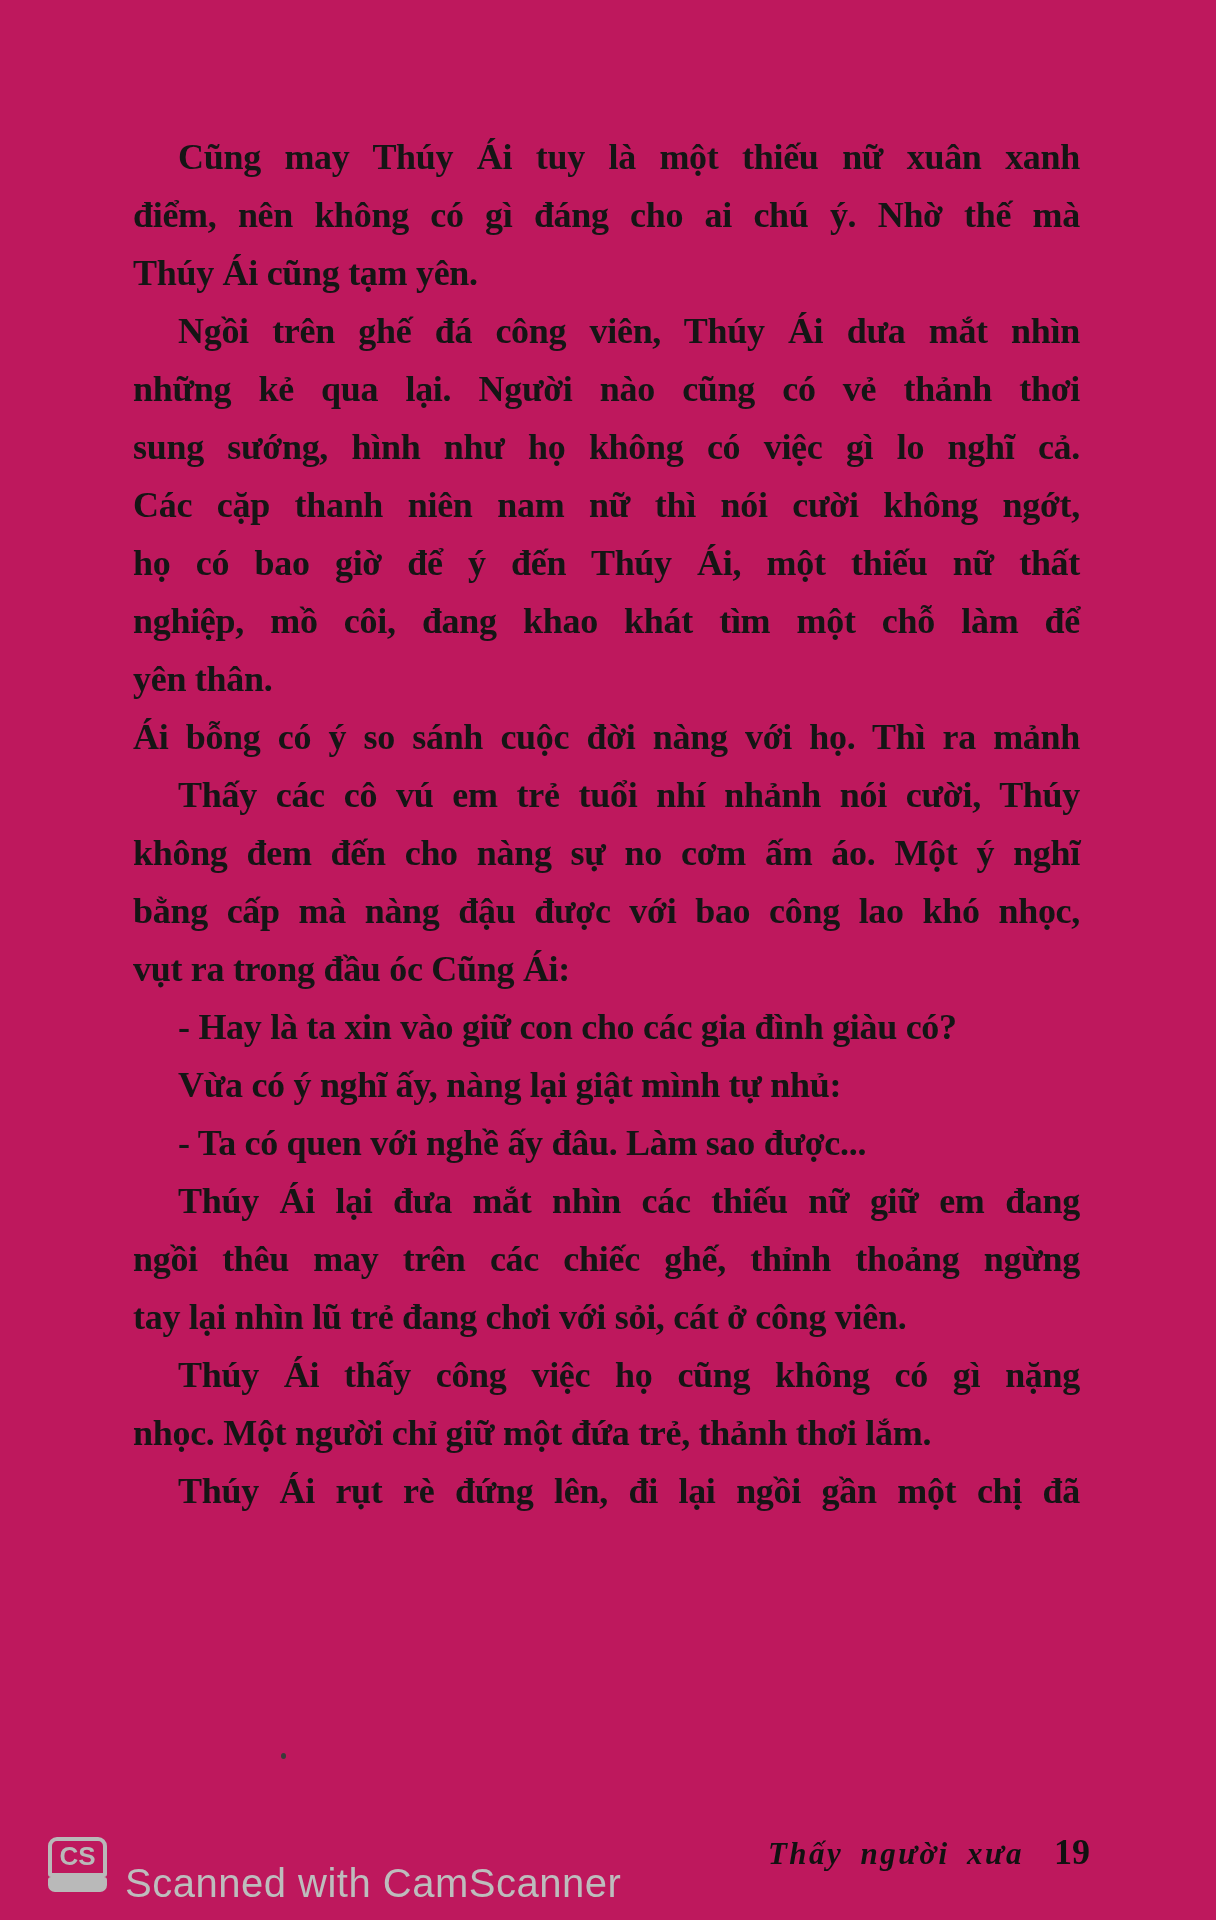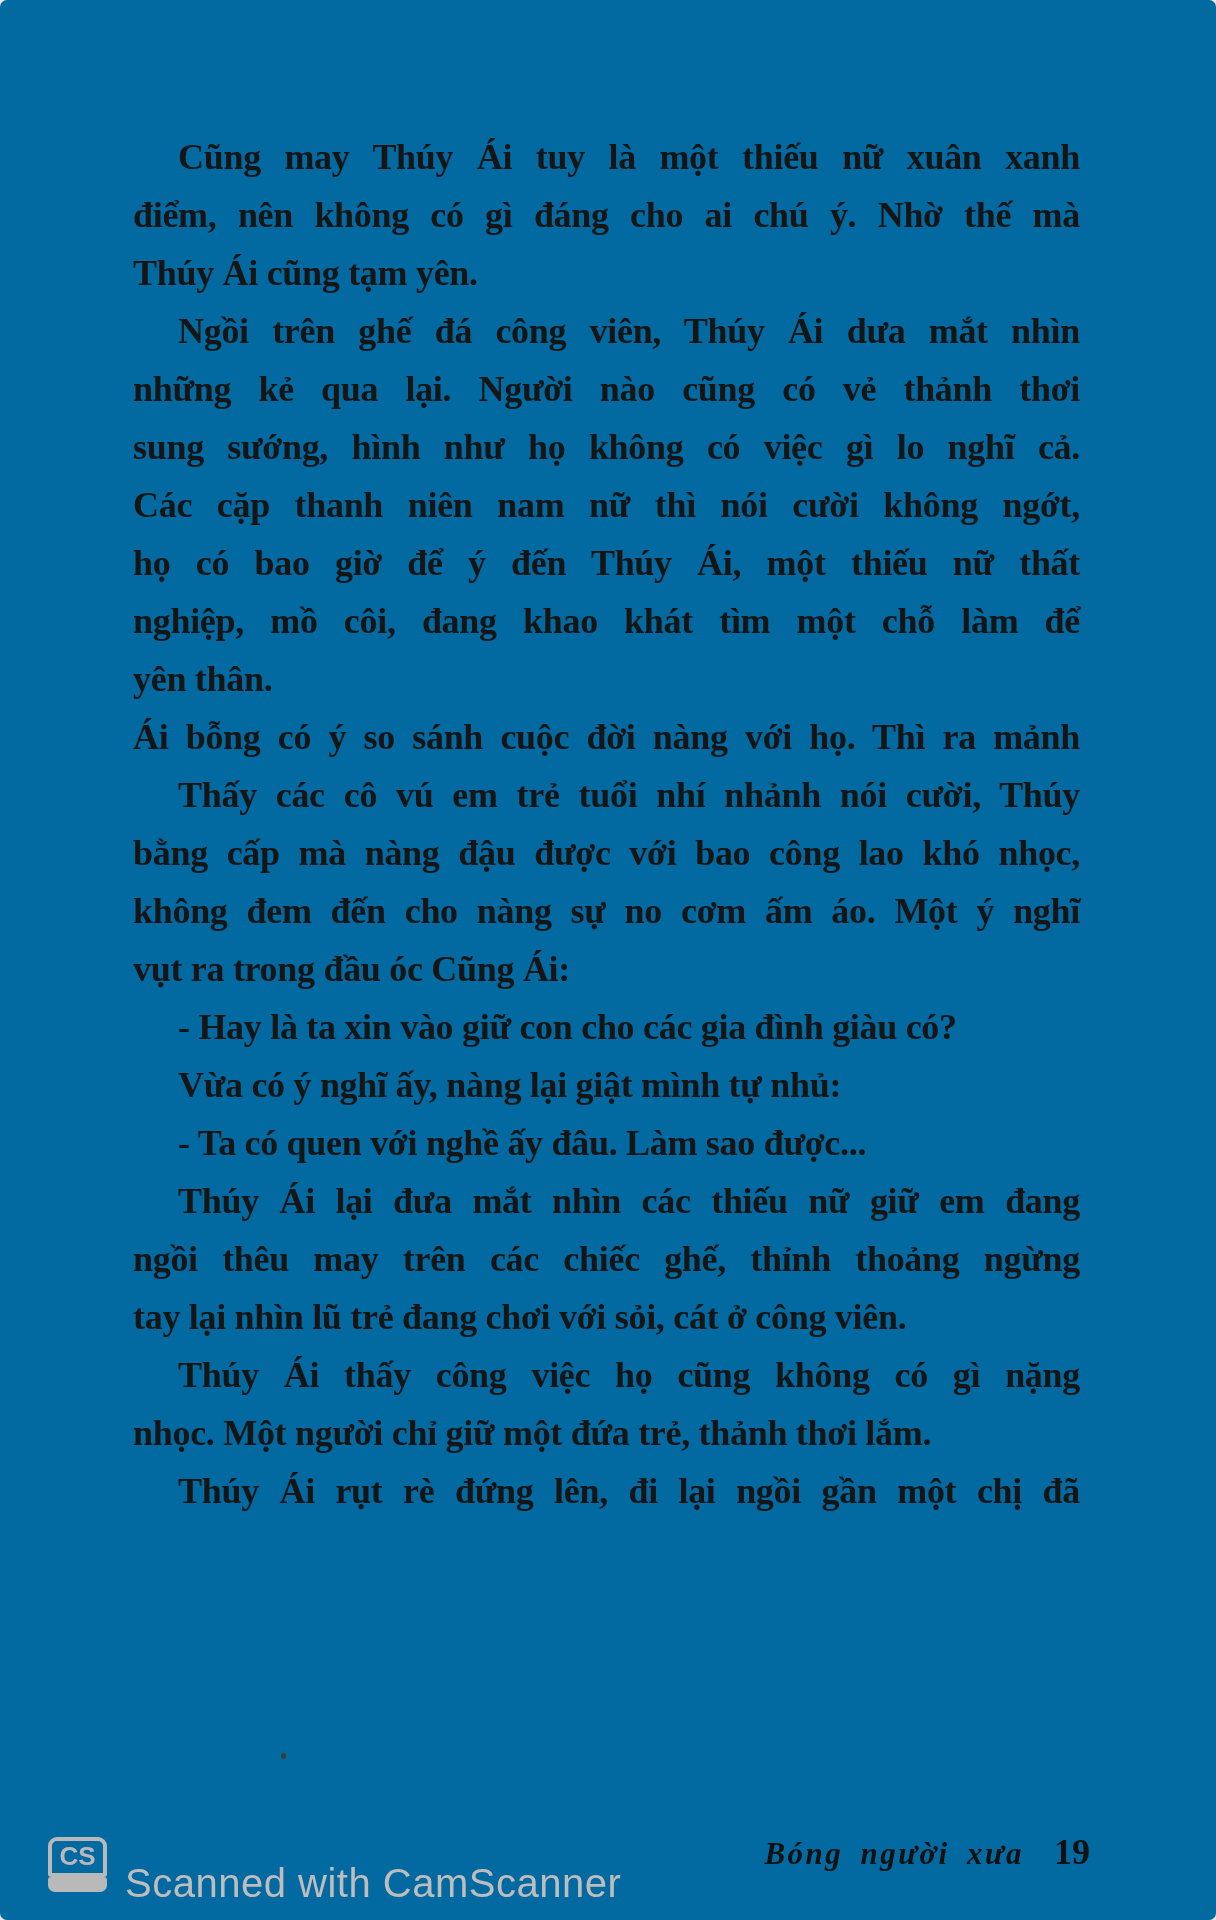--- a/index.html
+++ b/index.html
@@ -1,23 +1,22 @@
 <!DOCTYPE html>
 <html><head>
 <meta charset="utf-8">
 <style>
   html,body { margin:0; padding:0; background:#e9e9e9; }
   .page {
     position:relative;
     width:1216px; height:1920px;
     margin:0 auto;
-    background:#0369a1;
+    background:#be185d;
     overflow:hidden;
     font-family:"Liberation Serif","DejaVu Serif",serif;
-    border-radius:7px;
   }
   .text-block {
     position:absolute;
     left:133px; top:128px; width:947px;
     color:#151515;
     font-size:36px;
     font-weight:bold;
     line-height:58px;
     letter-spacing:-0.3px;
   }
@@ -91,22 +90,22 @@
         <span class="line">những kẻ qua lại. Người nào cũng có vẻ thảnh thơi</span>
         <span class="line">sung sướng, hình như họ không có việc gì lo nghĩ cả.</span>
         <span class="line">Các cặp thanh niên nam nữ thì nói cười không ngớt,</span>
         <span class="line">họ có bao giờ để ý đến Thúy Ái, một thiếu nữ thất</span>
         <span class="line">nghiệp, mồ côi, đang khao khát tìm một chỗ làm để</span>
         <span class="line last">yên thân.</span>
       </p>
       <p class="para">
         <span class="line">Ái bỗng có ý so sánh cuộc đời nàng với họ. Thì ra mảnh</span>
         <span class="line first">Thấy các cô vú em trẻ tuổi nhí nhảnh nói cười, Thúy</span>
+        <span class="line">không đem đến cho nàng sự no cơm ấm áo. Một ý nghĩ</span>
         <span class="line">bằng cấp mà nàng đậu được với bao công lao khó nhọc,</span>
-        <span class="line">không đem đến cho nàng sự no cơm ấm áo. Một ý nghĩ</span>
         <span class="line last">vụt ra trong đầu óc Cũng Ái:</span>
       </p>
       <p class="para">
         <span class="line last first">- Hay là ta xin vào giữ con cho các gia đình giàu có?</span>
       </p>
       <p class="para">
         <span class="line last first">Vừa có ý nghĩ ấy, nàng lại giật mình tự nhủ:</span>
       </p>
       <p class="para">
         <span class="line last first">- Ta có quen với nghề ấy đâu. Làm sao được...</span>
@@ -121,21 +120,21 @@
         <span class="line last">nhọc. Một người chỉ giữ một đứa trẻ, thảnh thơi lắm.</span>
       </p>
       <p class="para">
         <span class="line first">Thúy Ái rụt rè đứng lên, đi lại ngồi gần một chị đã</span>
       </p>
     </div>
 
   <div class="speck"></div>
 
   <div class="footer">
-    <span class="running-title">Bóng người xưa</span>
+    <span class="running-title">Thấy người xưa</span>
     <span class="page-number">19</span>
   </div>
 
   <div class="watermark">
     <div class="cs-badge">
       <div class="cs-frame">
         <span>CS</span>
       </div>
       <div class="cs-strip"></div>
     </div>

